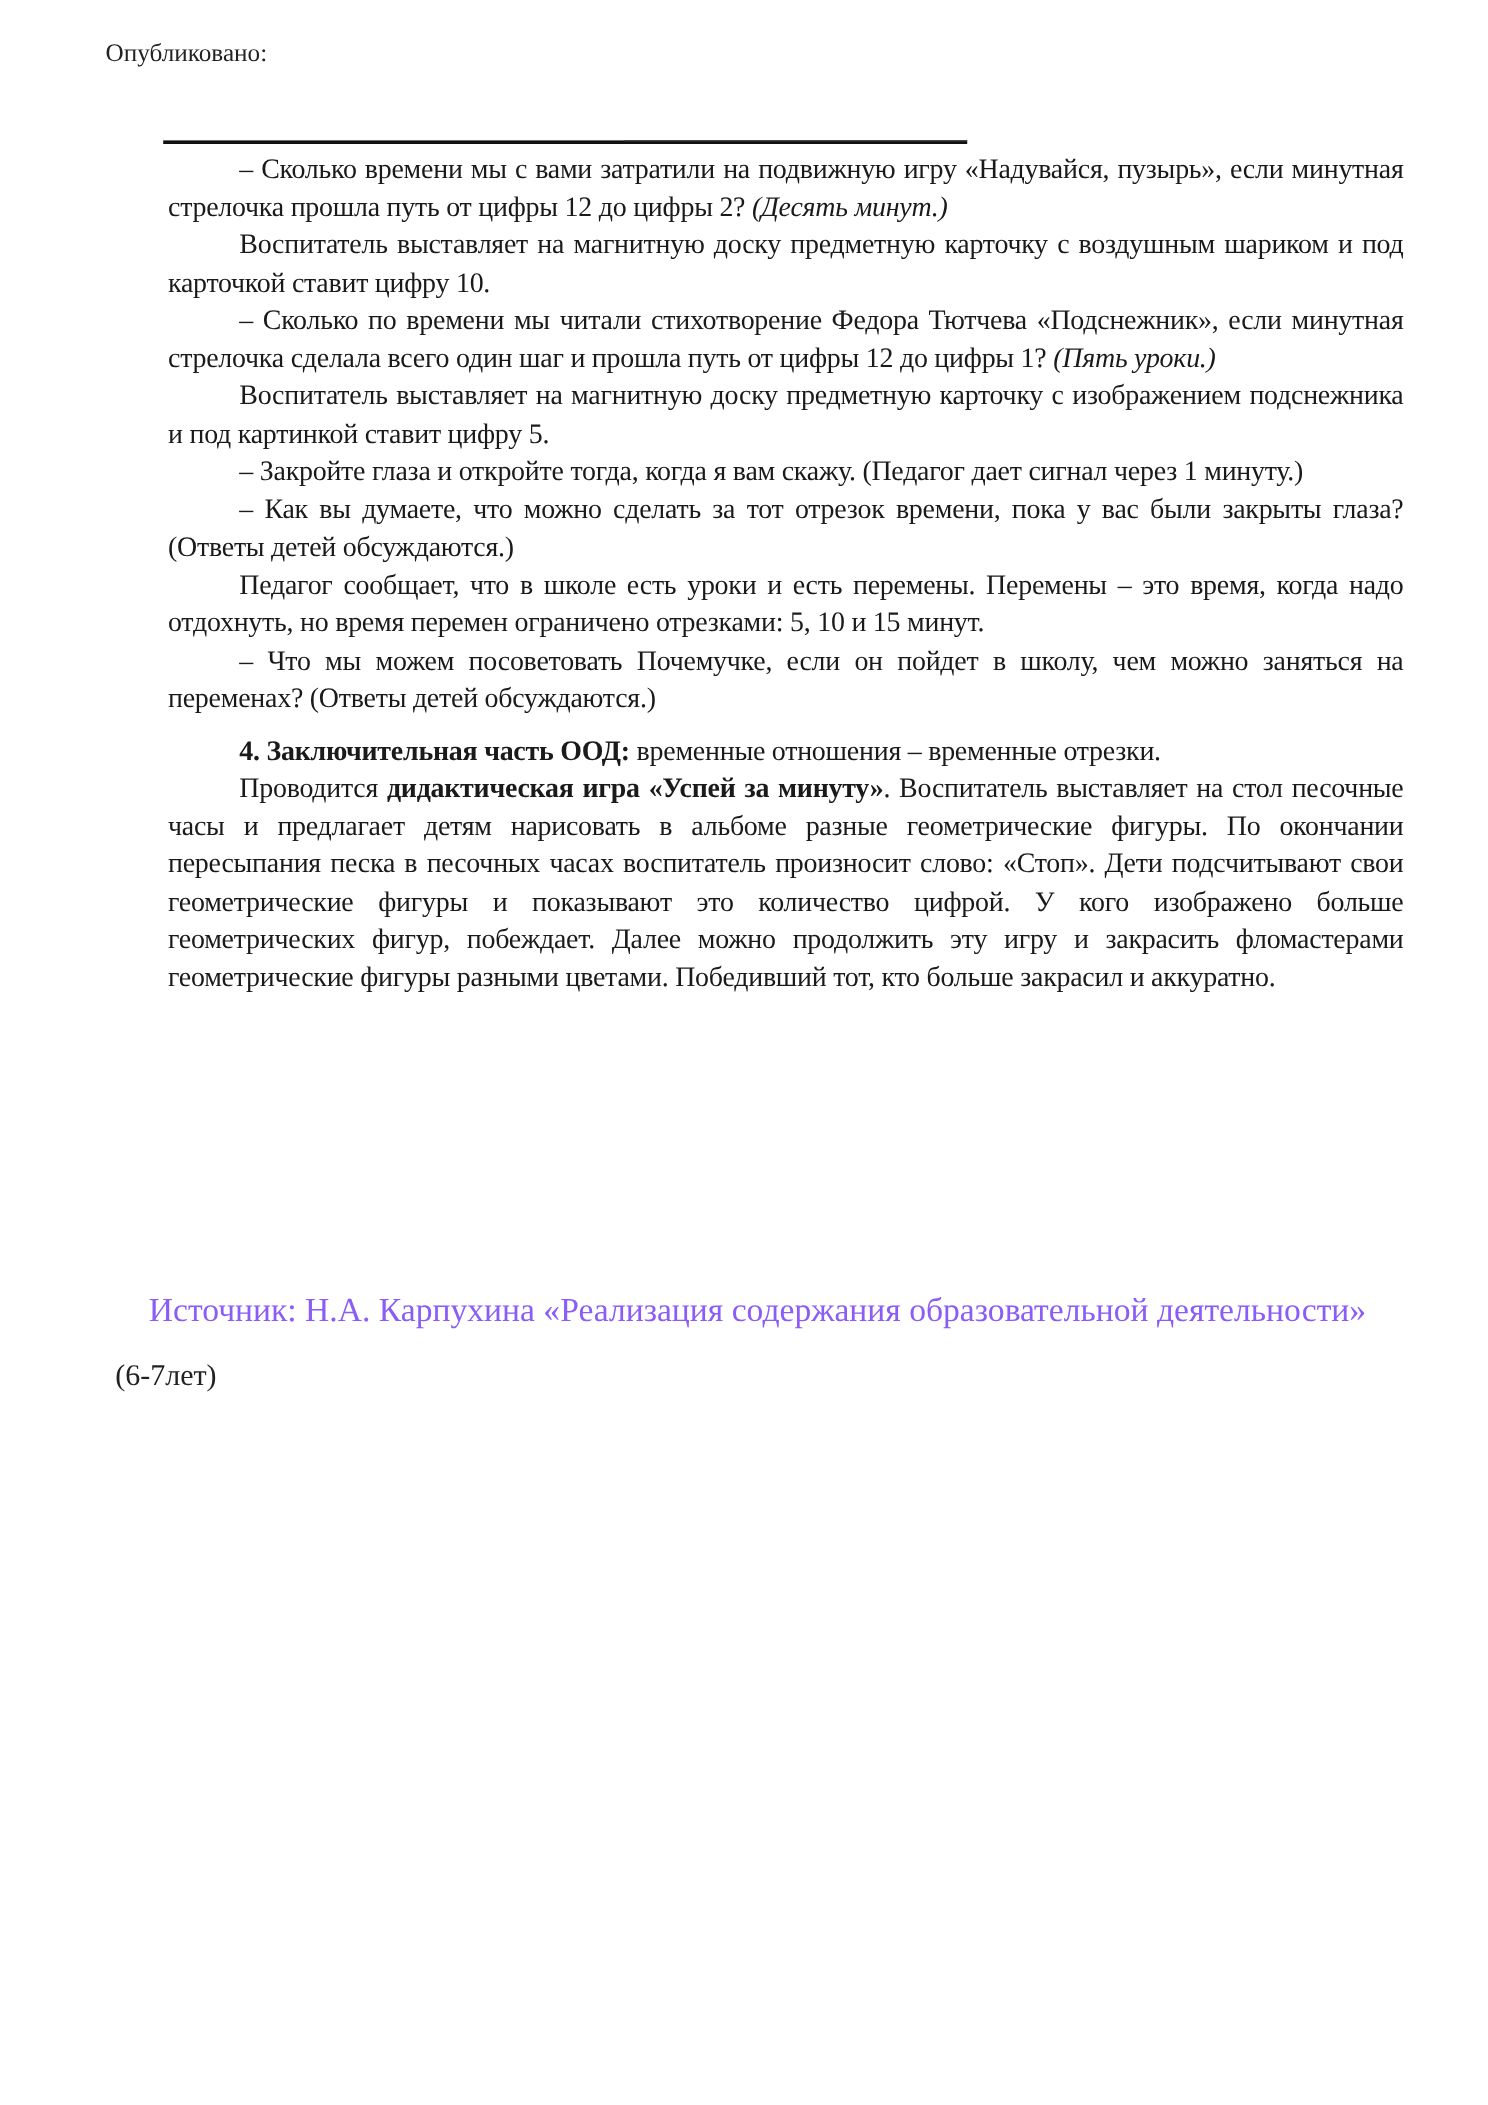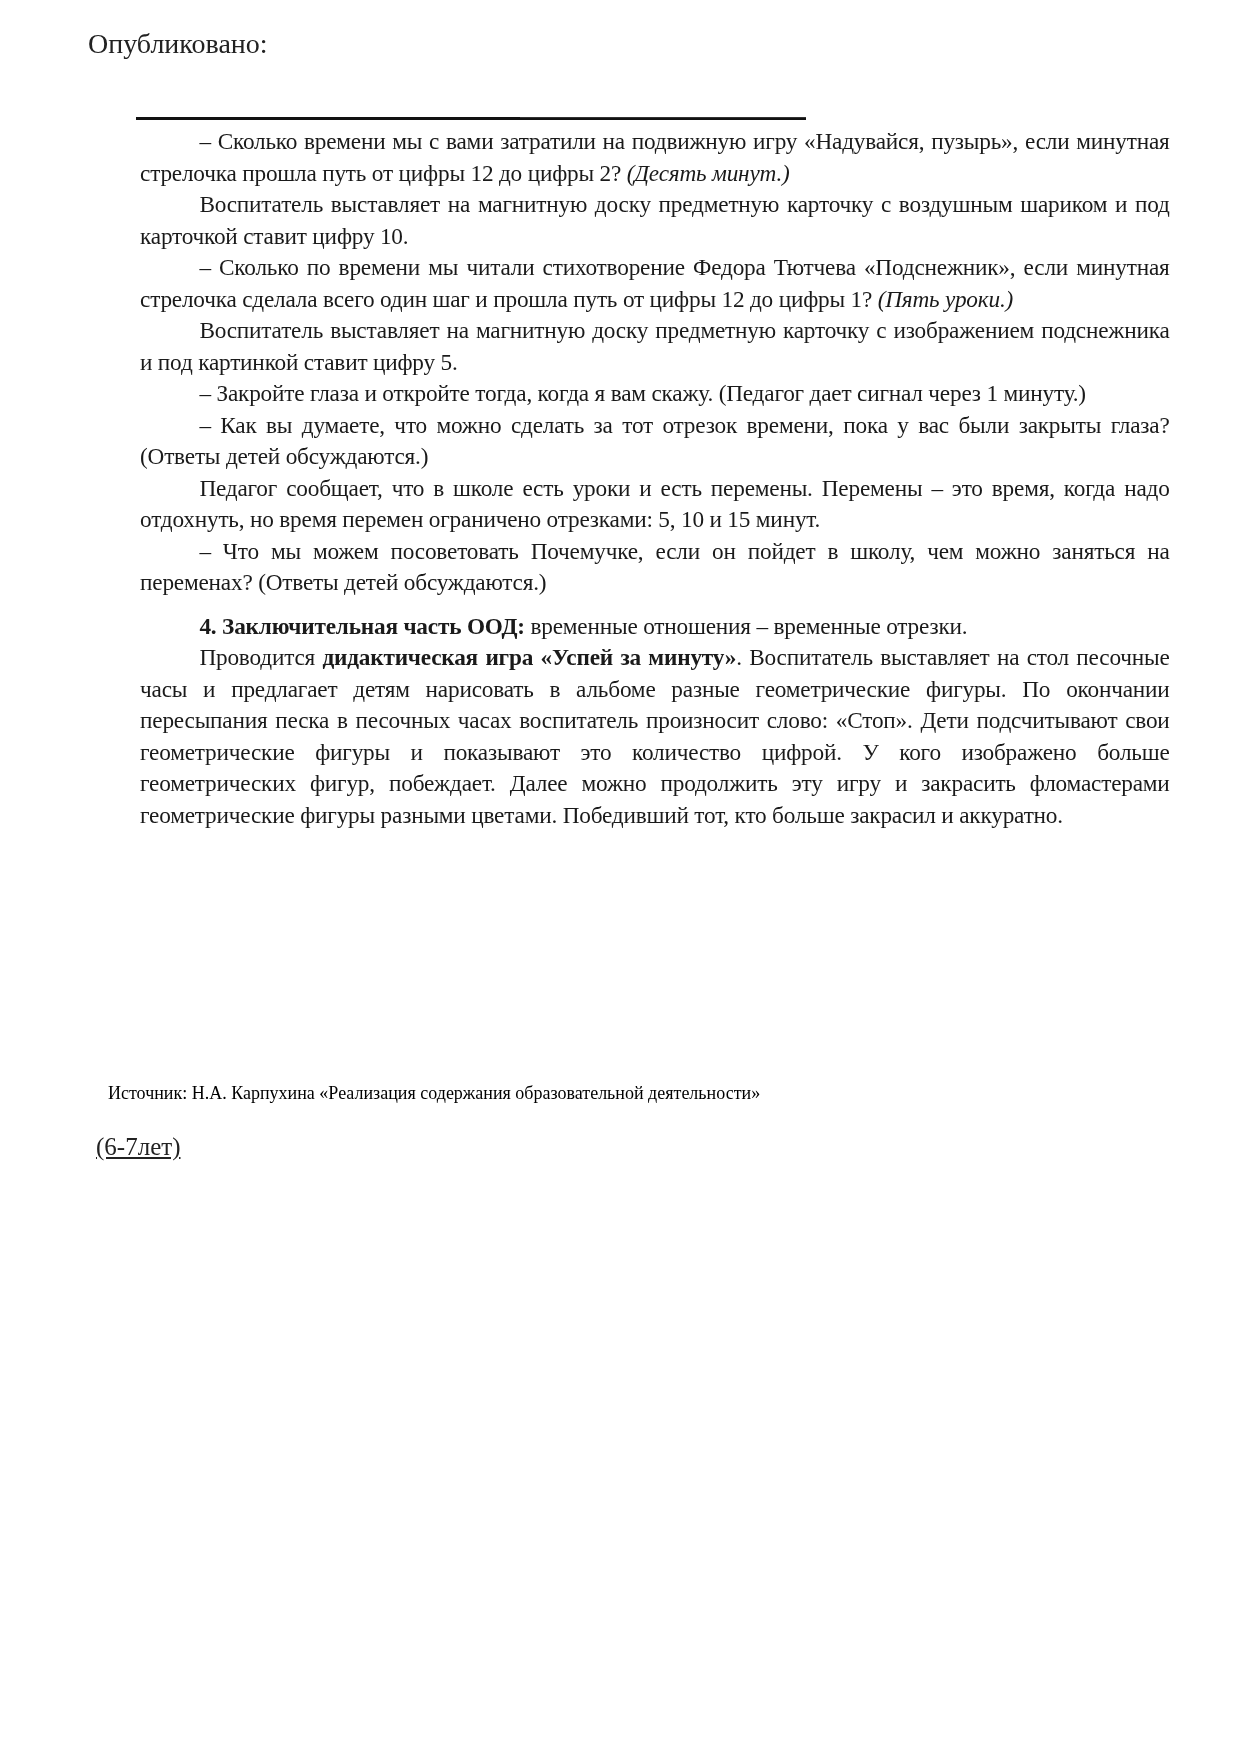--- a/index.html
+++ b/index.html
@@ -1,28 +1,28 @@
 <!DOCTYPE html>
 <html><head>
 <meta charset="utf-8">
 <style>
   html, body { margin:0; padding:0; background:#ffffff; }
   body { width:1240px; height:1754px; position:relative; overflow:hidden; color:#1a1a1a; }
   .serif { font-family: "Liberation Serif", "DejaVu Serif", serif; }
-  .header { position:absolute; left:88px; top:30px; font-size:28px; line-height:28px; color:#222; }
+  .header { position:absolute; left:88px; top:30px; font-size:21px; line-height:28px; color:#222; }
   .rule { position:absolute; left:136px; top:117px; width:670px; height:0; border-top:3px solid #111; }
   .rule2 { position:absolute; left:520px; top:117px; width:286px; height:0; border-top:1px solid #333; }
   .body { position:absolute; left:140px; top:126px; width:1040px; font-size:23.5px; line-height:31.5px;
           text-align:justify; letter-spacing:-0.2px; transform:scaleX(0.99); transform-origin:left top; }
   .p { margin:0; text-indent:60px; }
   .gap { height:12px; }
   .b { font-weight:bold; }
   .i { font-style:italic; }
-  .source { position:absolute; left:108px; top:1078px; font-size:18px; line-height:30px; color:#000000; }
-  .age { position:absolute; left:96px; top:1132px; font-size:25px; line-height:30px; color:#222;text-decoration:underline; }
+  .source { position:absolute; left:124px; top:1078px; font-size:28px; line-height:30px; color:#8b5cf6; }
+  .age { position:absolute; left:96px; top:1132px; font-size:25px; line-height:30px; color:#222; }
 </style>
 </head>
 <body>
 
 <div class="header serif">
   <div>Опубликовано:</div>
 </div>
 
 <div class="rule"></div>
 <div class="rule2"></div>

